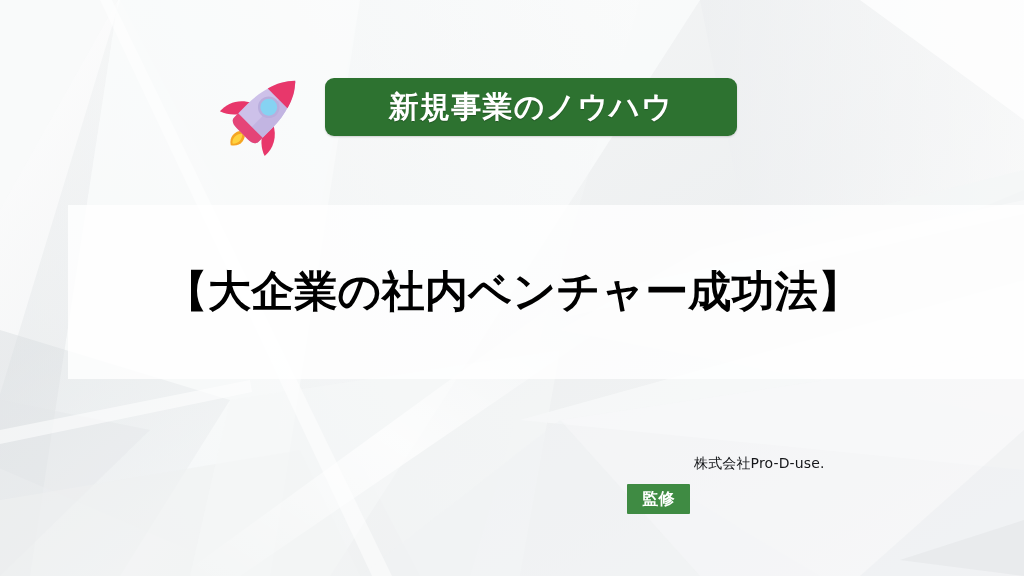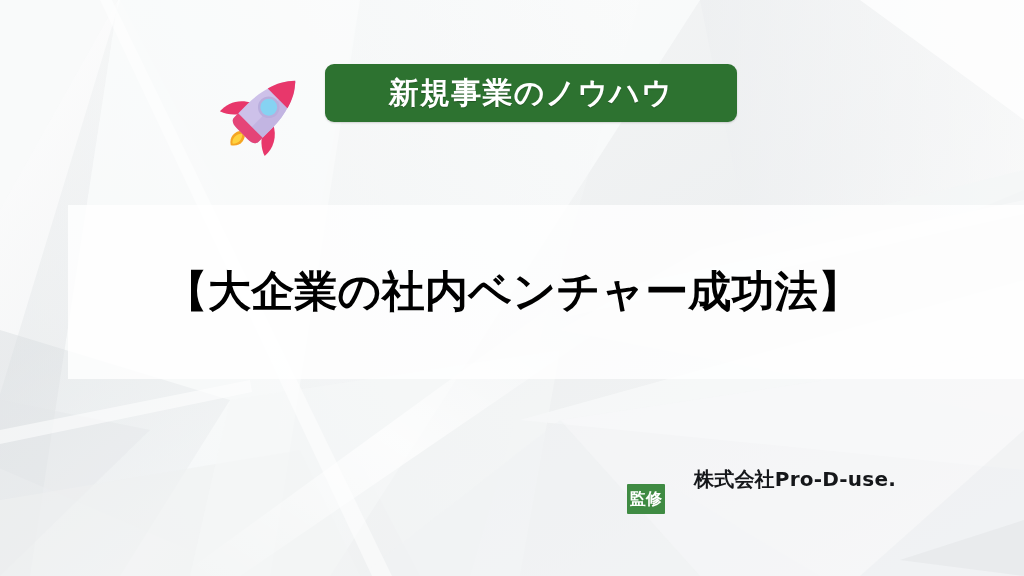--- a/index.html
+++ b/index.html
@@ -34,21 +34,21 @@
     left: 216px;
     top: 64px;
     width: 96px;
     height: 96px;
   }
 
   
   #category-tag {
     position: absolute;
     left: 325px;
-    top: 64px;
+    top: 78px;
     width: 412px;
     height: 58px;
     border-radius: 9px;
     display: flex;
     align-items: center;
     justify-content: center;
     box-shadow: 0 1px 2px rgba(0,0,0,0.16);
   }
   #category-tag-label {
     color: #ffffff;
@@ -95,33 +95,33 @@
   #author-credit {
     position: absolute;
     left: 622px;
     top: 455px;
     width: 300px;
     height: 78px;
   }
   #author-company {
     position: absolute;
     left: 72px;
-    top: 12px;
+    top: 0px;
     color: #15171a;
-    font-size: 20px;
-    font-weight: 700;
+    font-size: 14px;
+    font-weight: 400;
     letter-spacing: 0.01em;
     white-space: nowrap;
     line-height: 1.2;
   }
   #supervisor-badge {
     position: absolute;
     left: 5px;
     top: 29px;
-    width: 38px;
+    width: 63px;
     height: 30px;
     display: flex;
     align-items: center;
     justify-content: center;
     border-radius: 1px;
   }
   #supervisor-badge-label {
     color: #ffffff;
     font-size: 16px;
     font-weight: 700;

